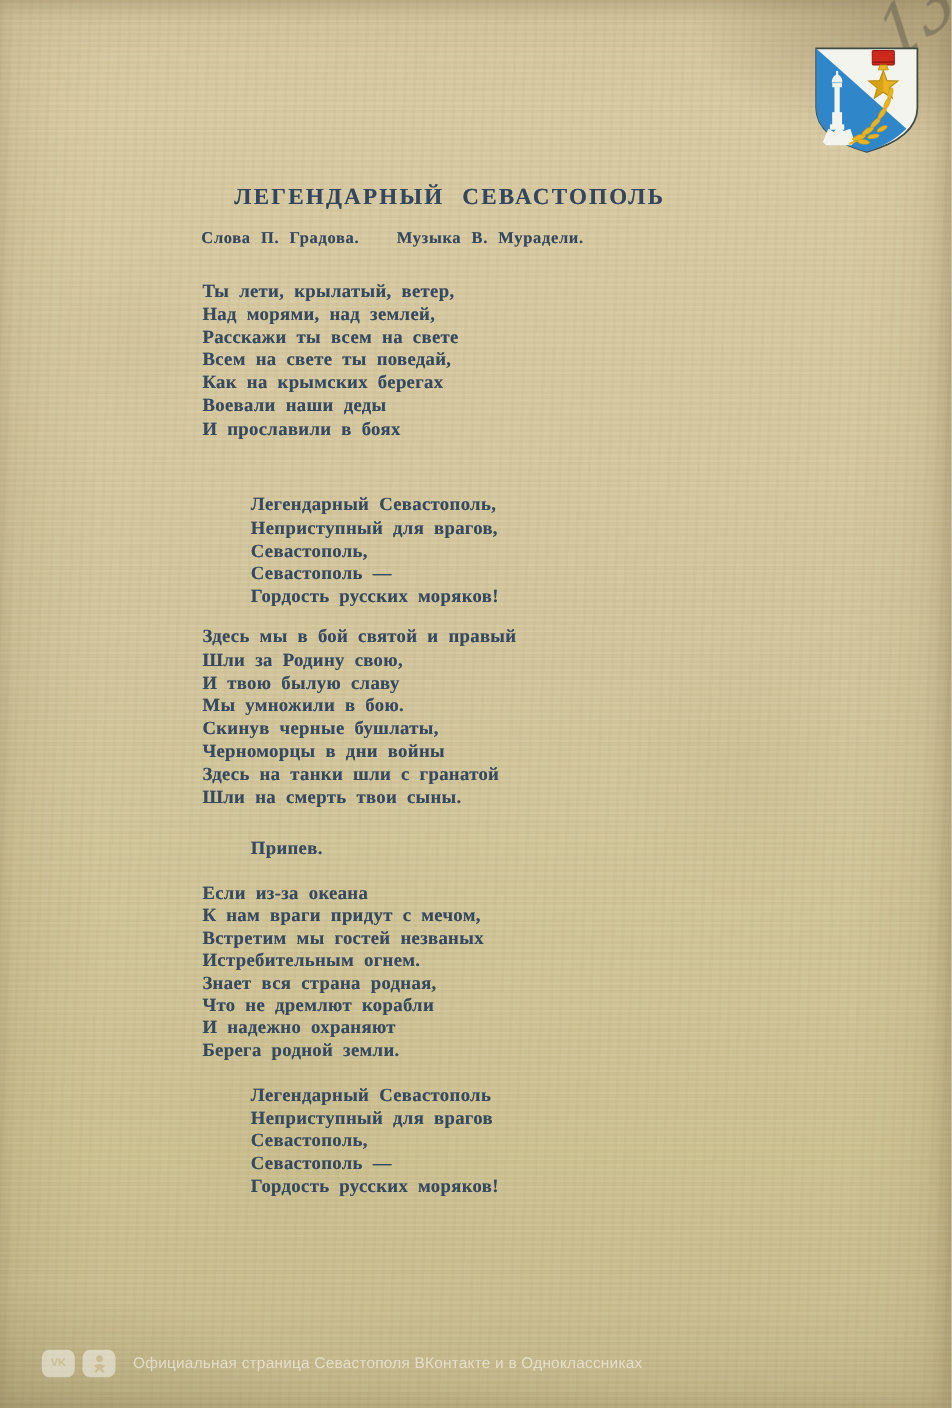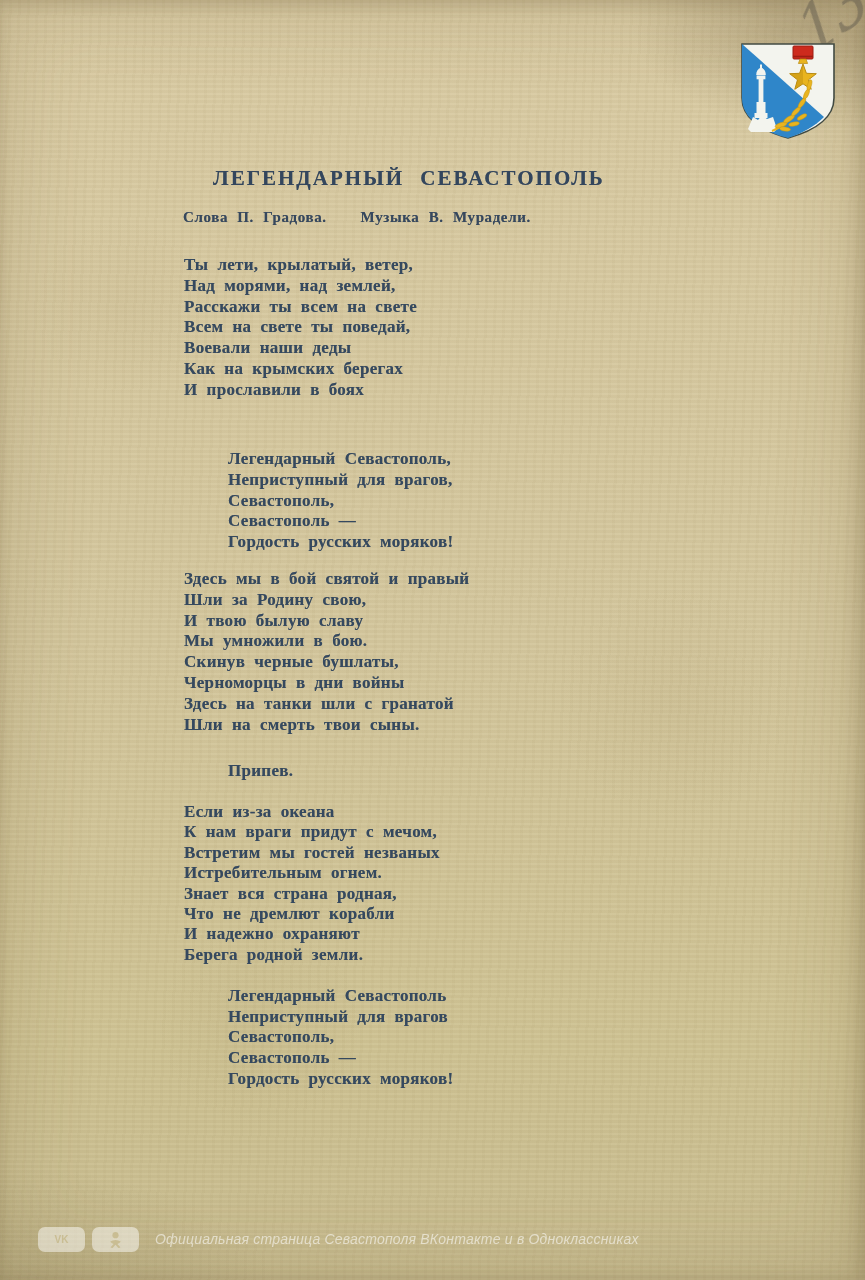--- a/index.html
+++ b/index.html
@@ -53,28 +53,28 @@
   .stanza.indent{left:188px;}
   .s0{top:255px;} .s1{top:449px;} .s2{top:569px;}
   .s3{top:761px;} .s4{top:802px;line-height:20.4px;} .s5{top:986px;line-height:20.7px;}
   
   .footer{
     position:absolute;left:38px;top:1224px;height:30px;z-index:2;
     display:flex;align-items:center;gap:8px;
     font-family:"Liberation Sans","DejaVu Sans",sans-serif;
   }
   .badge{
-    width:47px;height:25px;border-radius:7px;background:rgba(255,255,255,0.48);
+    width:30px;height:25px;border-radius:7px;background:rgba(255,255,255,0.48);
     display:flex;align-items:center;justify-content:center;flex:0 0 auto;
   }
   .badge.ok{margin-left:-1px;}
   .vk-label{font-size:10px;font-weight:700;color:#c9bd93;letter-spacing:0;}
   .caption{
     margin-left:8px;font-size:14px;color:rgba(255,255,255,0.55);
-    letter-spacing:0.2px;white-space:nowrap;font-style:italic;
+    letter-spacing:0.2px;white-space:nowrap;
   }
 </style>
 </head>
 <body>
 
 <div class="scan">
 
   <div class="pencil-number">133</div>
 
   <svg class="emblem" viewBox="0 0 104 102" xmlns="http://www.w3.org/2000/svg">
@@ -125,22 +125,22 @@
     <div class="byline">
       <span>Слова П. Градова.</span>
       <span>Музыка В. Мурадели.</span>
     </div>
 
     <div class="stanza s0">
       <div class="line">Ты лети, крылатый, ветер,</div>
       <div class="line">Над морями, над землей,</div>
       <div class="line">Расскажи ты всем на свете</div>
       <div class="line">Всем на свете ты поведай,</div>
+      <div class="line">Как на крымских берегах</div>
       <div class="line">Воевали наши деды</div>
-      <div class="line">Как на крымских берегах</div>
       <div class="line">И прославили в боях</div>
     </div>
 
     <div class="stanza indent s1">
       <div class="line">Легендарный Севастополь,</div>
       <div class="line">Неприступный для врагов,</div>
       <div class="line">Севастополь,</div>
       <div class="line">Севастополь —</div>
       <div class="line">Гордость русских моряков!</div>
     </div>

